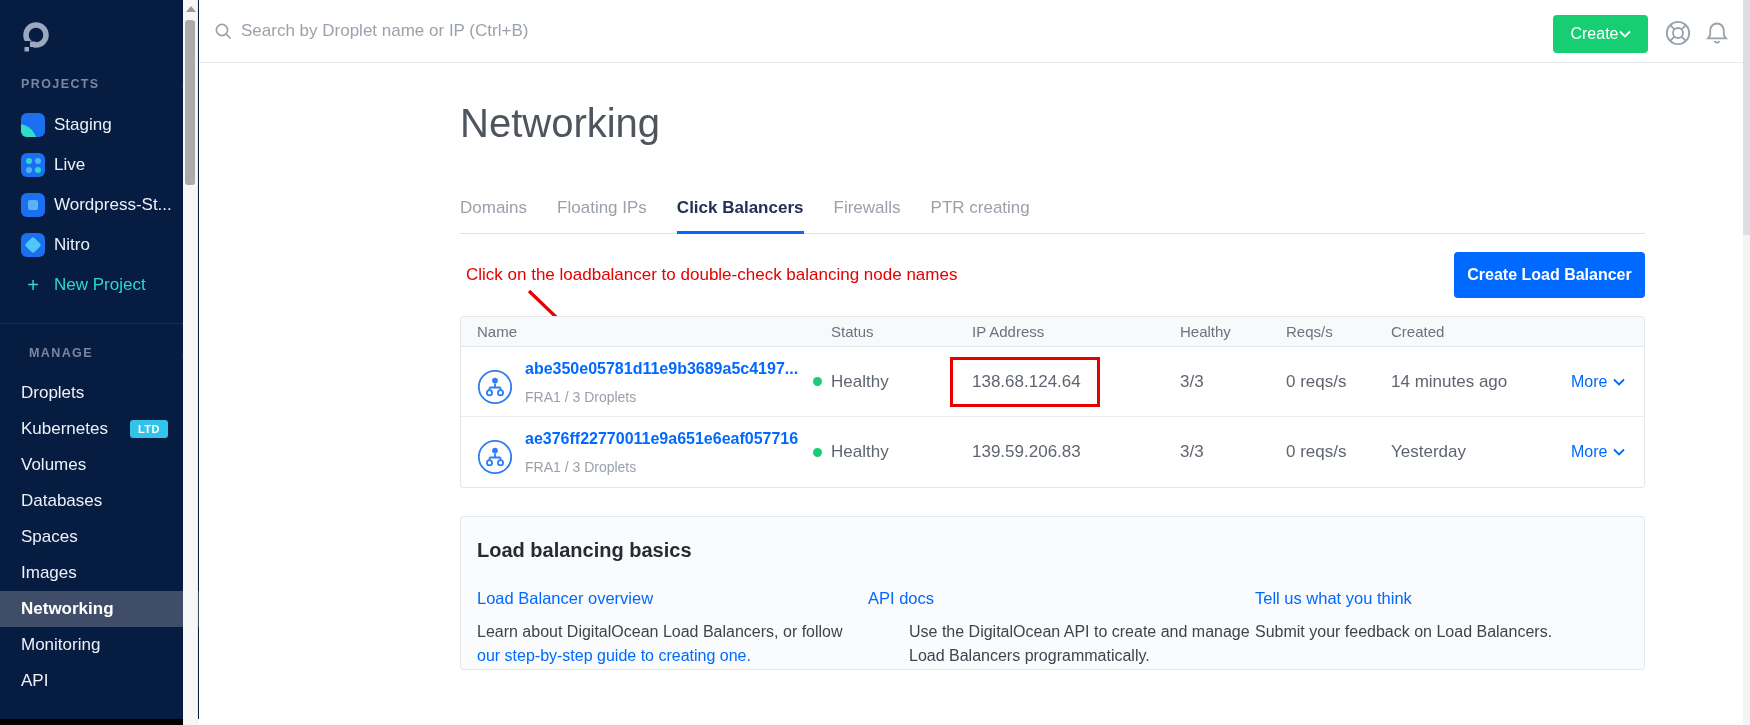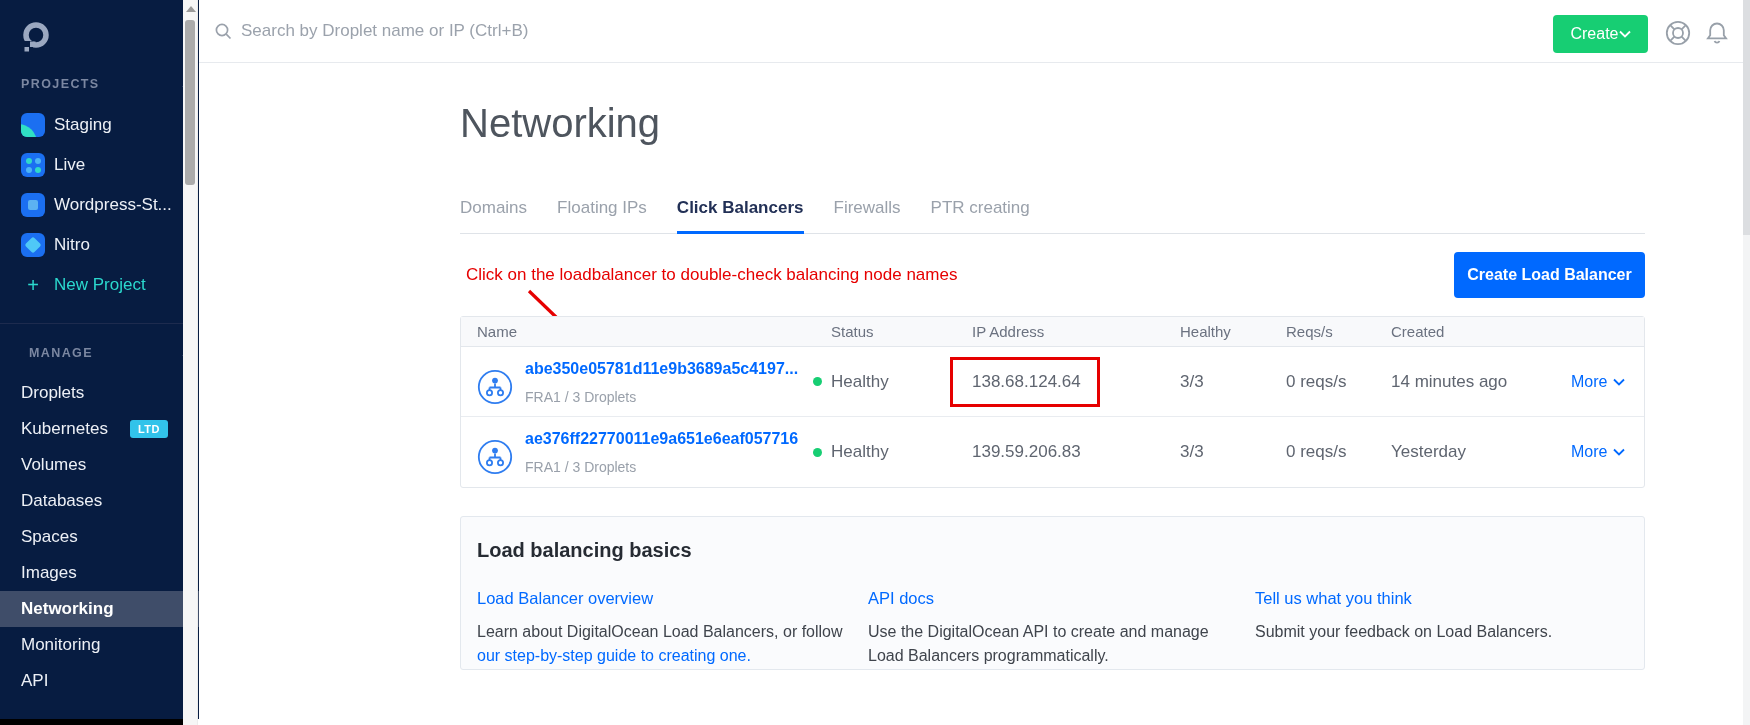--- a/index.html
+++ b/index.html
@@ -105,21 +105,21 @@
   .more-link { display:flex; align-items:center; gap:6px; color:#0069ff; font-size:16px; cursor:pointer; }
 
   
   .basics { position:absolute; left:261px; top:453px; width:1185px; height:154px; background:#fafbfd;
             border:1px solid #e3e8ee; border-radius:3px; padding:22px 16px 0; }
   .basics-title { margin:0 0 27px; font-size:20px; font-weight:700; color:#262b33; }
   .basics-grid { display:grid; grid-template-columns:391px 387px 1fr; }
   .blink { color:#0069ff; font-size:16.5px; text-decoration:none; cursor:pointer; }
   .bcol p { margin:12px 0 0; font-size:16px; line-height:24px; color:#3f444c; }
   .bcol-1 p { max-width:372px; }
-  .bcol-2 p { max-width:350px; }
+  .bcol-2 p { max-width:350px;margin-left:41px; }
   .inline-link { display:block; color:#0069ff; text-decoration:none; cursor:pointer; }
 </style>
 </head>
 <body>
 
 <div class="app">
 
   <aside class="sidebar">
     <div class="logo">
       <svg width="34" height="34" viewBox="0 0 34 34">

